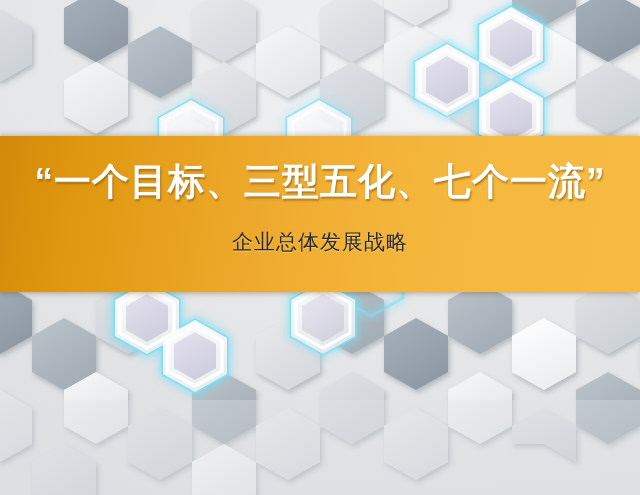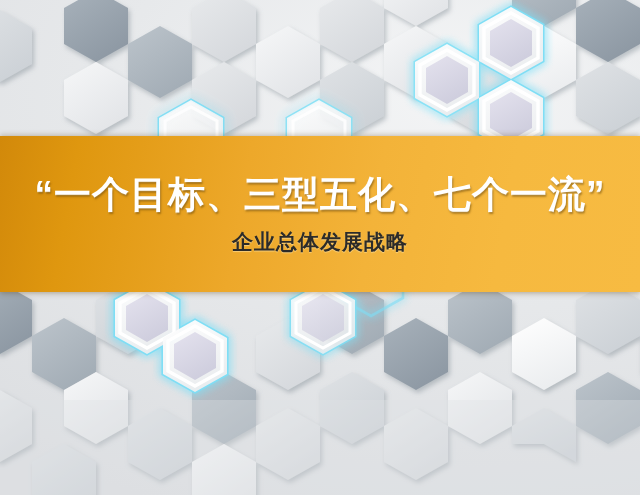--- a/index.html
+++ b/index.html
@@ -65,26 +65,26 @@
     line-height: 1.1;
     white-space: nowrap;
     text-shadow:
       1px 2px 2px rgba(110,72,8,0.55),
       0 1px 0 rgba(255,255,255,0.25);
     margin: 0 0 14px 0;
   }
   .subline {
     color: #2c2b29;
     font-size: 21px;
-    font-weight: bold;
+    font-weight: normal;
     letter-spacing: 1px;
     line-height: 1.1;
     white-space: nowrap;
     text-shadow: 0 1px 1px rgba(255,235,185,0.55);
-    margin: 0;
+    margin: 13px;
   }
 </style>
 </head>
 <body>
 
 <div id="slide">
 
   <div class="bg-base"></div>
 
   <svg class="bg-svg" viewBox="0 0 640 495" aria-hidden="true">

